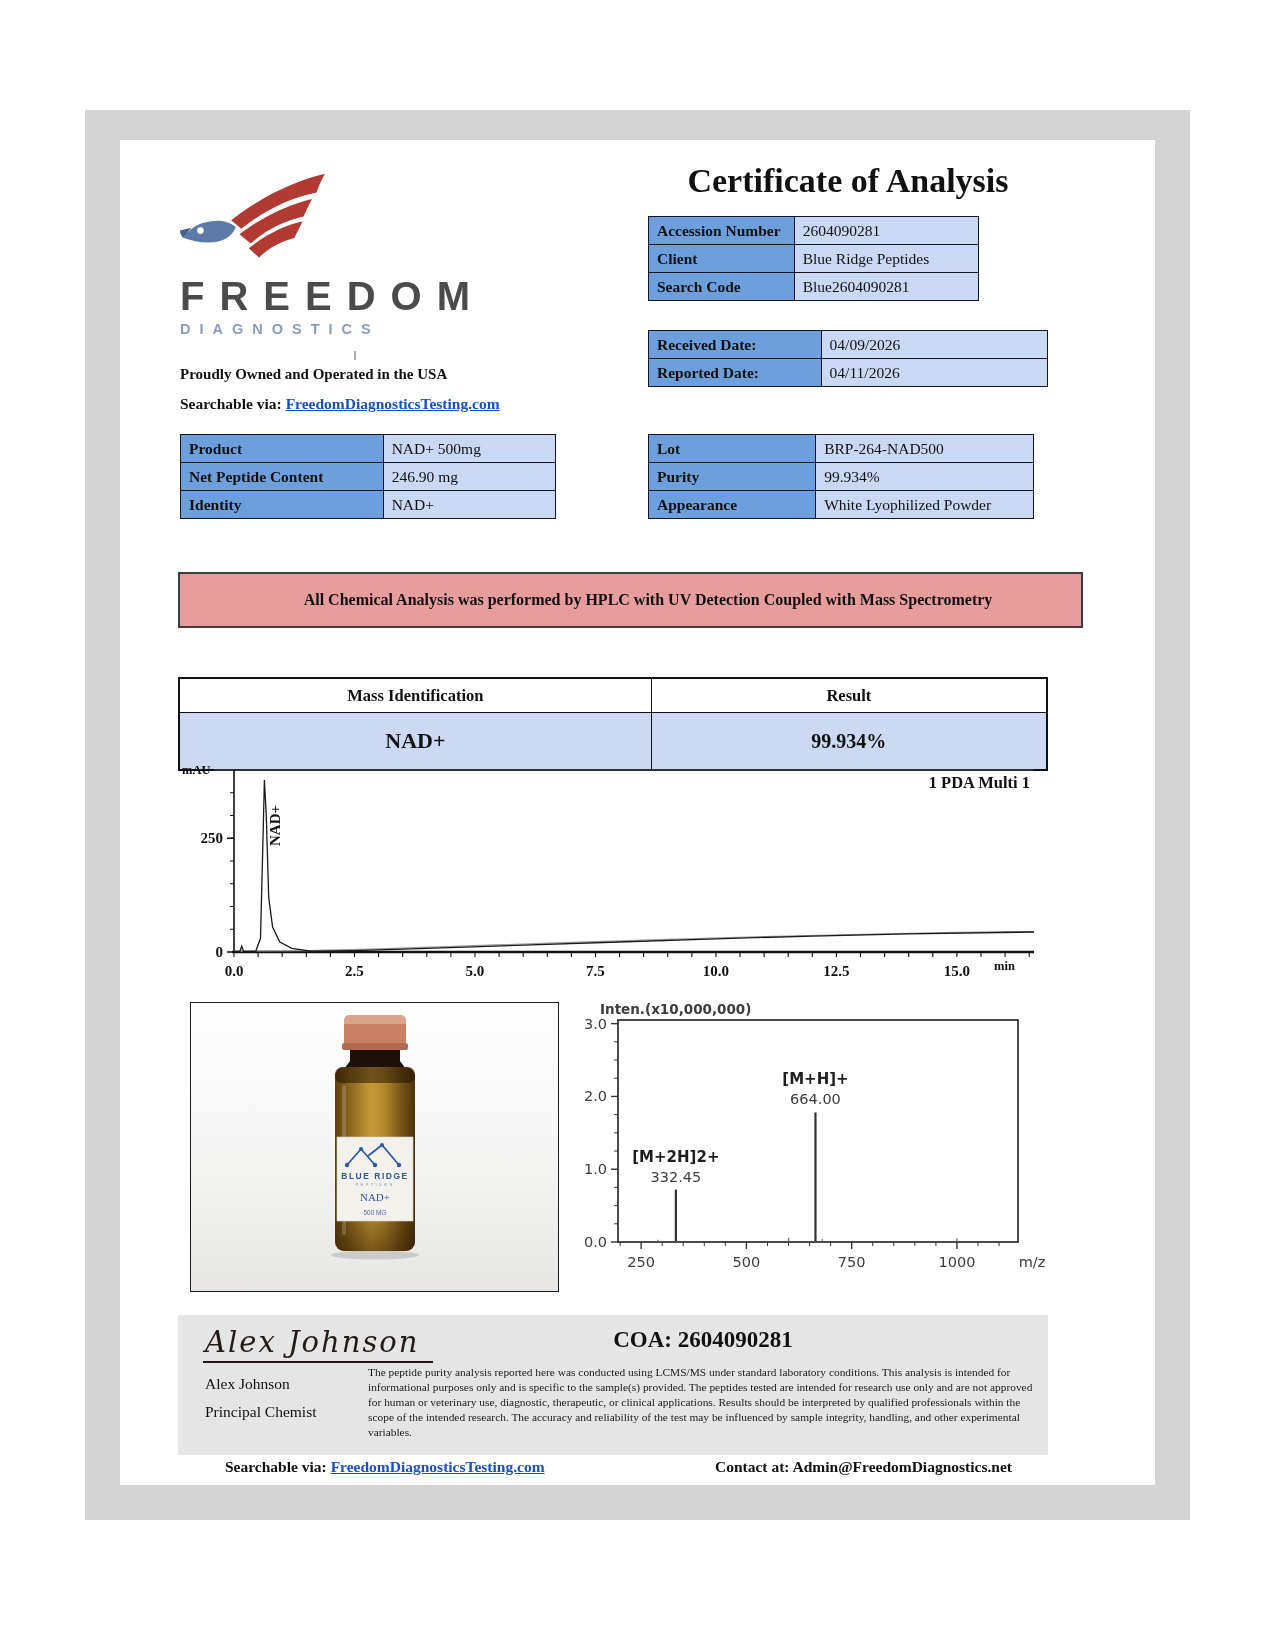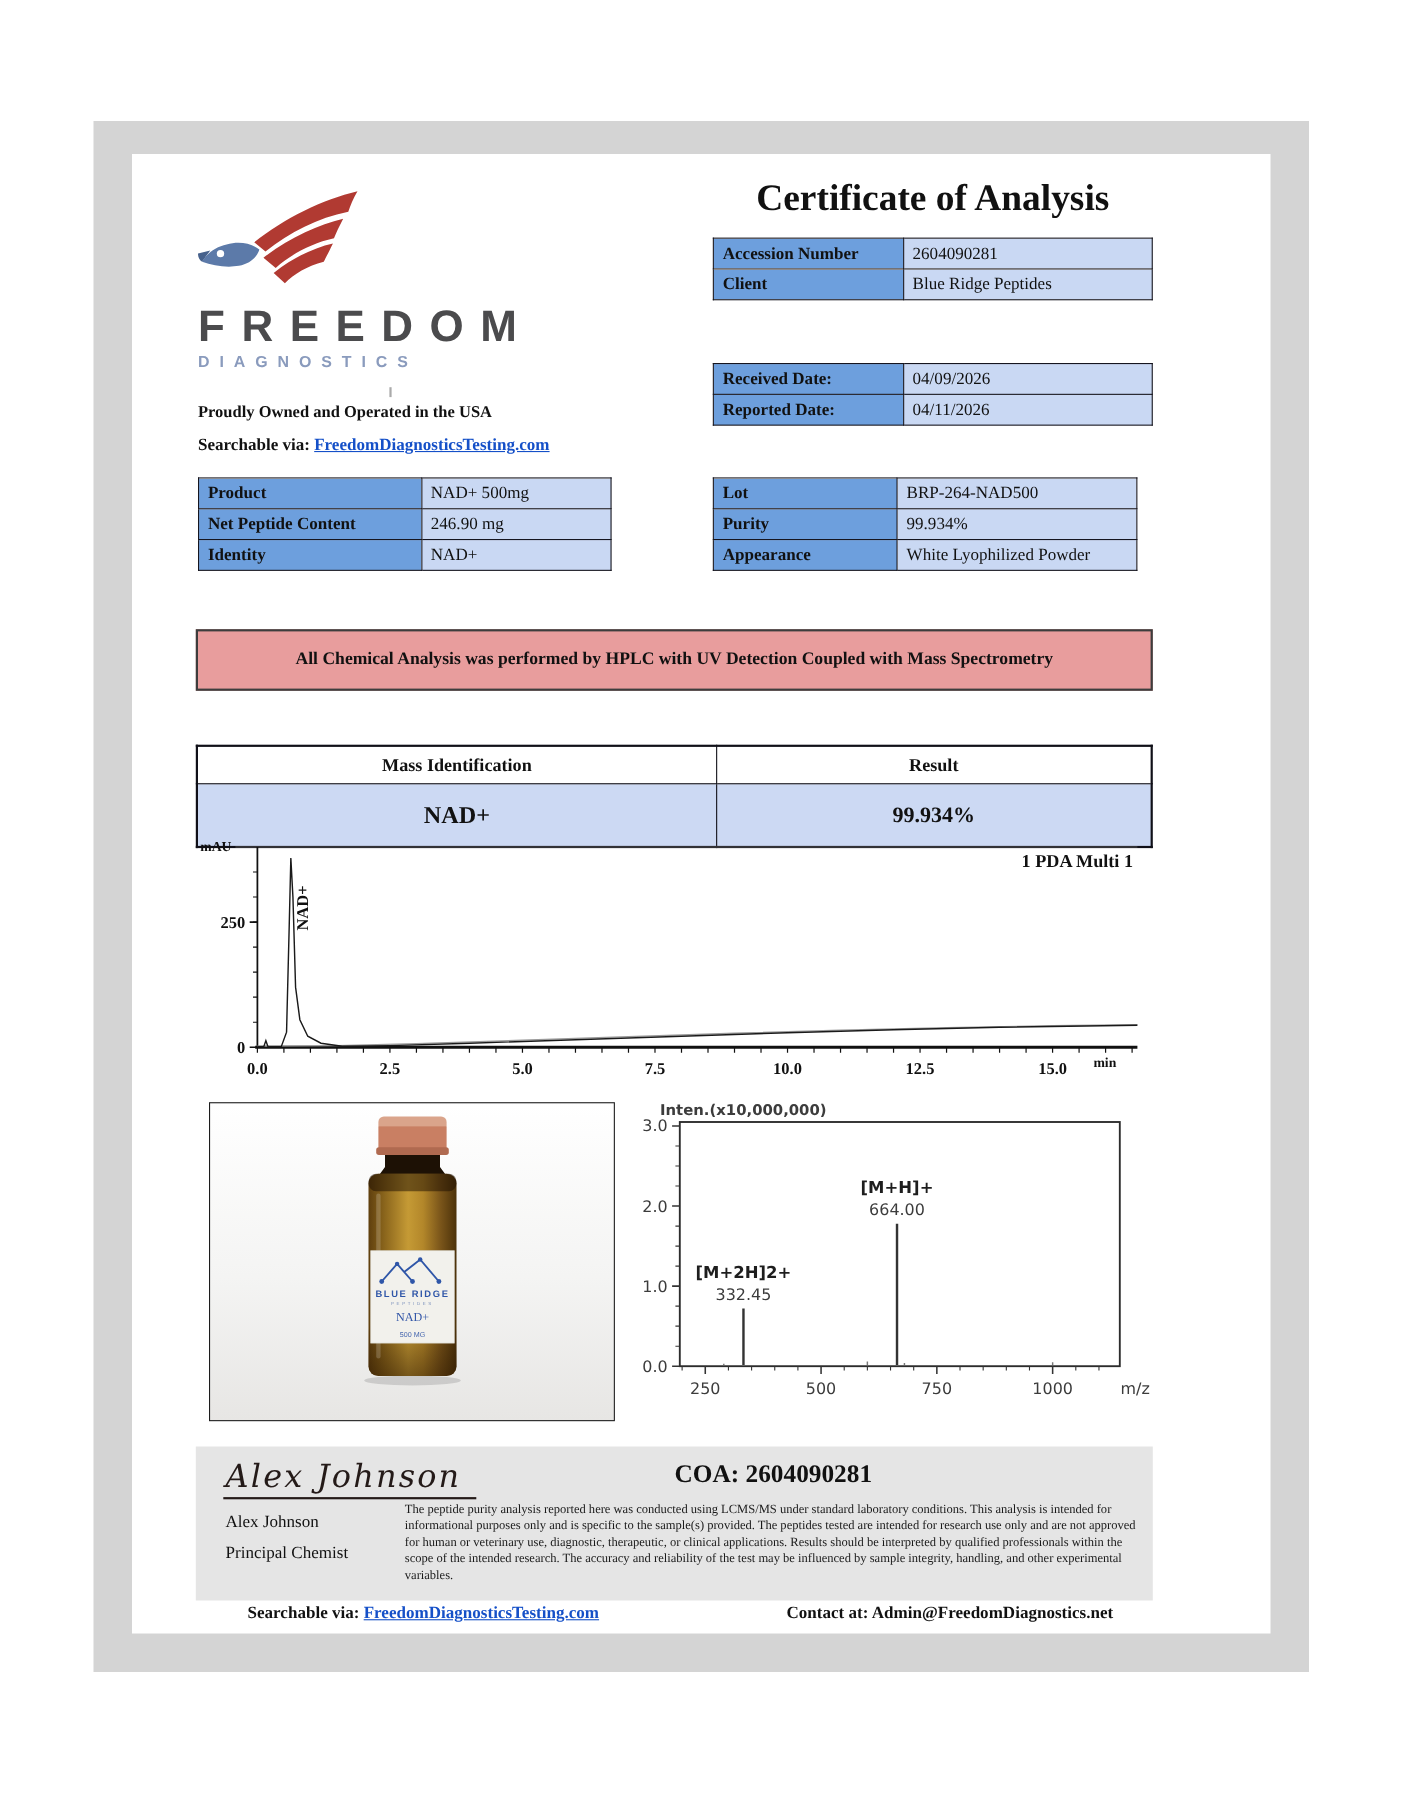--- a/index.html
+++ b/index.html
@@ -25,21 +25,21 @@
   
   table.itable{border-collapse:collapse;width:100%;table-layout:fixed;}
   table.itable td{border:1.6px solid #15151f;padding:1px 8px;height:25px;
                   font-size:15.5px;overflow:hidden;white-space:nowrap;}
   table.itable td.h{background:#6d9fdd;font-weight:bold;}
   table.itable td.v{background:#c9d8f3;}
   table.acc td.h{width:39%;} table.prod td.h{width:49.5%;} table.lot td.h{width:39%;}
 
   .banner{left:58px;top:432px;width:866px;height:52px;background:#e89d9d;border:2px solid #3d3d3d;
           display:flex;align-items:center;justify-content:center;
-          font-weight:bold;font-size:16px;text-align:center;}
+          font-weight:bold;font-size:16px;text-align:center;padding-left:35px;}
 
   table.mtable{border-collapse:collapse;width:100%;table-layout:fixed;border:2.5px solid #101018;}
   table.mtable th,table.mtable td{border:1.8px solid #101018;text-align:center;}
   table.mtable th{background:#ffffff;font-size:16.5px;height:31px;font-weight:bold;}
   table.mtable td{background:#ccd9f3;height:54px;font-weight:bold;}
   table.mtable td.c1,table.mtable th.c1{width:54%;}
   table.mtable td.c1{font-size:22px;} table.mtable td.c2{font-size:20px;}
 
   
   .cl{font:bold 12.5px "Liberation Serif",serif;fill:#111;}
@@ -89,30 +89,34 @@
       <div class="sep"></div>
       <div class="tagline">Proudly Owned and Operated in the USA</div>
       <div class="searchline">
         <span>Searchable via:</span>
         <a class="lnk" href="#">FreedomDiagnosticsTesting.com</a>
       </div>
     </div>
 
     <div class="abs doctitle">Certificate of Analysis</div>
 
-    <div class="abs" style="left:528px;top:76px;width:400px;">
+    <div class="abs" style="left:528px;top:76px;width:331px;">
       <table class="itable acc">
         <tbody>
             <tr>
               <td class="h">Accession Number</td>
             <td class="v">2604090281</td>
             </tr>
         <tr>
               <td class="h">Client</td>
             <td class="v">Blue Ridge Peptides</td>
+            </tr>
+        <tr>
+              <td class="h">Search Code</td>
+            <td class="v">Blue2604090281</td>
             </tr>
       </tbody>
         </table>
     </div>
 
     <div class="abs" style="left:528px;top:190px;width:400px;">
       <table class="itable acc">
         <tbody>
             <tr>
               <td class="h">Received Date:</td>

